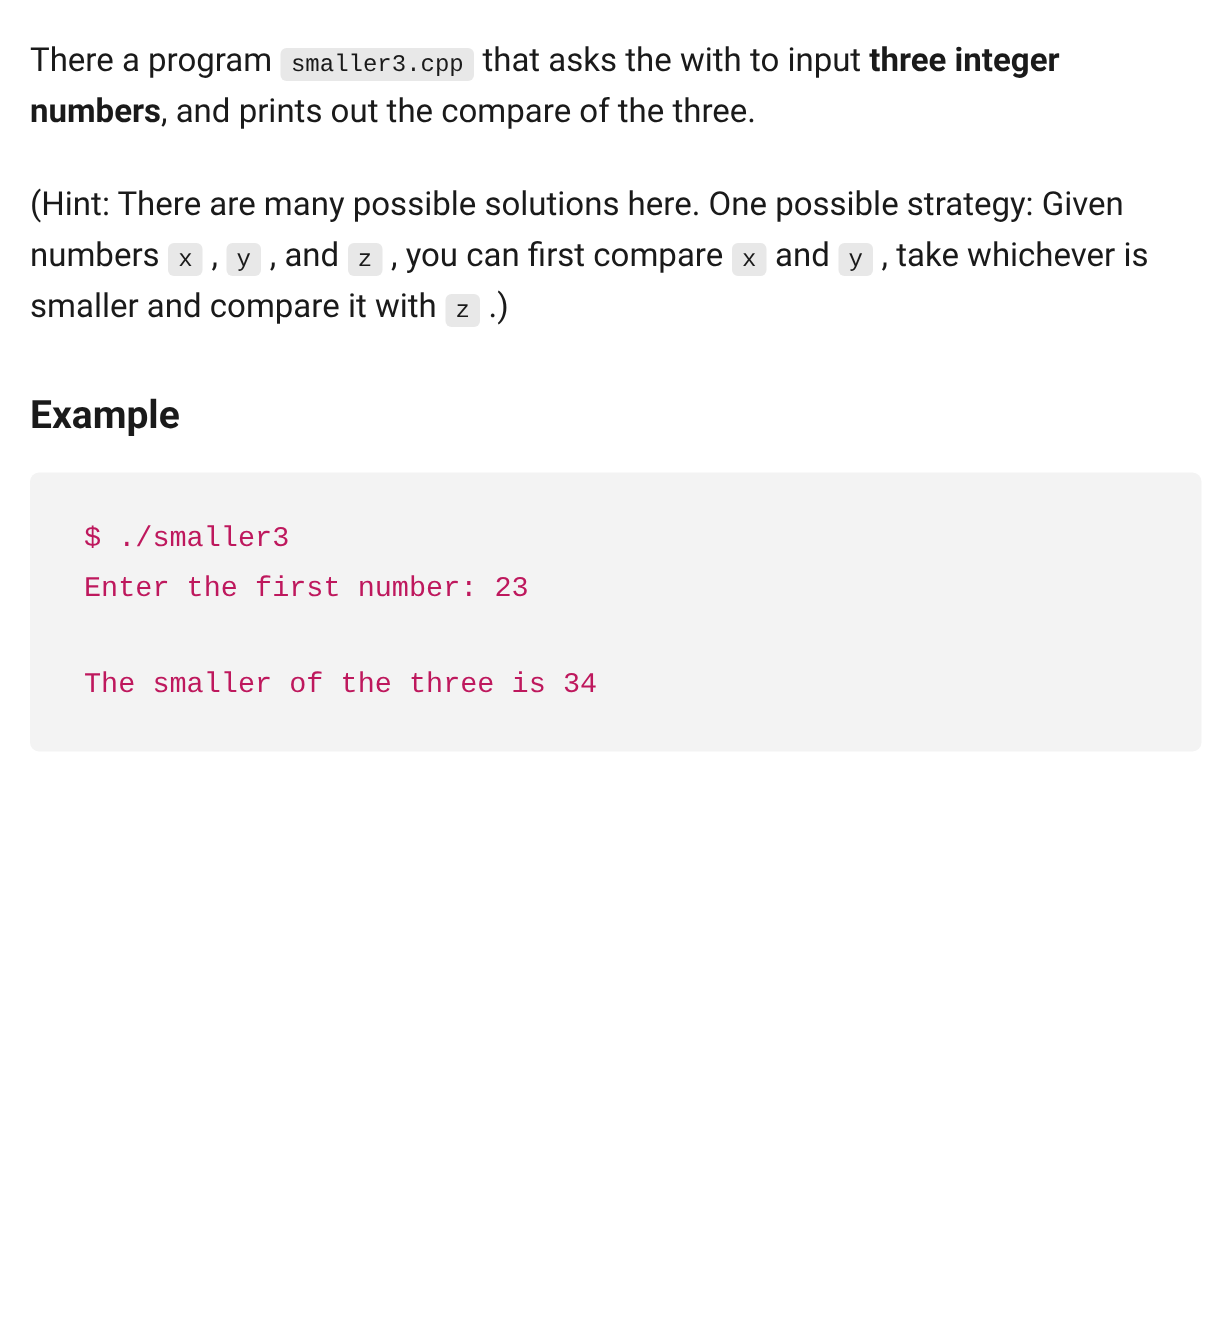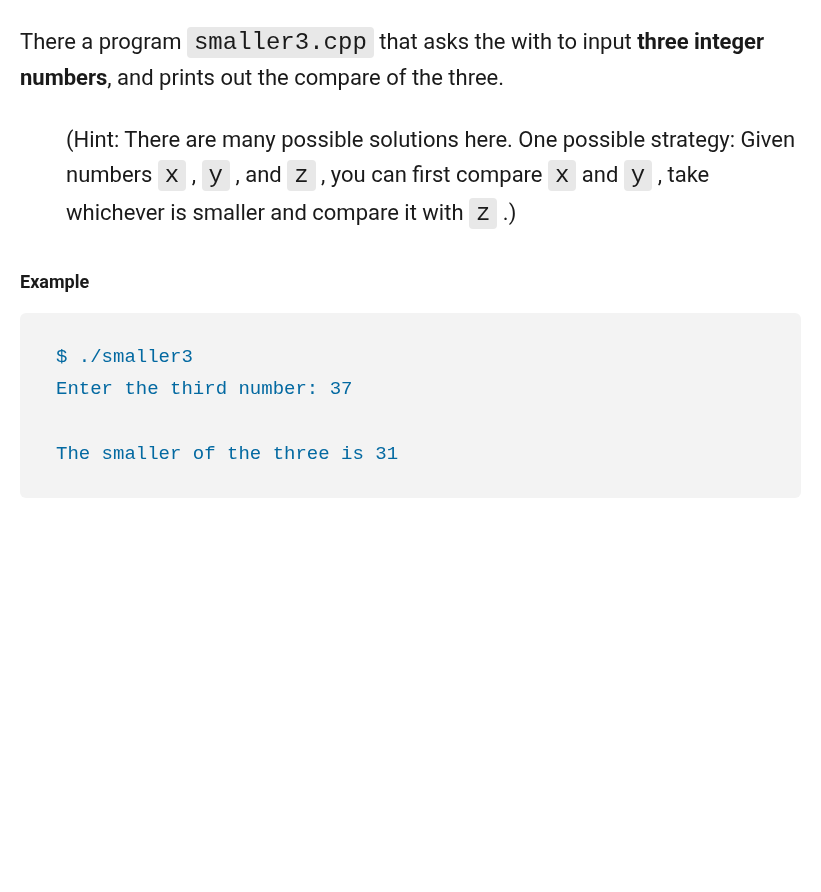--- a/index.html
+++ b/index.html
@@ -21,49 +21,48 @@
     .intro-paragraph {
       margin-bottom: 28px;
       font-size: 22px;
       line-height: 1.55;
     }
 
     .hint-paragraph {
       margin-bottom: 36px;
       font-size: 22px;
       line-height: 1.55;
-      margin-left: 46px;
     }
 
     code.inline {
       font-family: 'Courier New', Courier, monospace;
-      font-size: 24px;
+      font-size: 16px;
       background-color: #e8e8e8;
       border-radius: 4px;
       padding: 2px 7px;
     }
 
     strong {
       font-weight: 700;
     }
 
     .example-heading {
-      font-size: 18px;
+      font-size: 26px;
       font-weight: 700;
       margin-bottom: 18px;
     }
 
     .code-block {
       background-color: #f3f3f3;
       border-radius: 6px;
       padding: 28px 36px;
       font-family: 'Courier New', Courier, monospace;
       font-size: 19px;
       line-height: 1.7;
-      color: #0369a1;
+      color: #be185d;
       white-space: pre;
     }
 
     .code-block .blank-line {
       display: block;
       height: 1.7em;
     }
   </style>
 </head>
 <body>
@@ -72,14 +71,14 @@
   <span>There a program </span><code class="inline">smaller3.cpp</code><span> that asks the with to input </span><strong>three integer numbers</strong><span>, and prints out the compare of the three.</span>
 </p>
 
 <p class="hint-paragraph">
   <span>(Hint: There are many possible solutions here. One possible strategy: Given numbers </span><code class="inline">x</code><span> ,</span> <code class="inline">y</code><span> , and </span><code class="inline">z</code><span> , you can first compare </span><code class="inline">x</code><span> and </span><code class="inline">y</code><span> , take whichever is smaller and compare it with </span><code class="inline">z</code><span> .)</span>
 </p>
 
 <h2 class="example-heading">Example</h2>
 
 <div class="code-block" id="code-block-container"><span>$ ./smaller3
-</span><span>Enter the third number: 37
-</span><span class="blank-line"></span><span>The smaller of the three is 31</span></div>
+</span><span>Enter the first number: 23
+</span><span class="blank-line"></span><span>The smaller of the three is 34</span></div>
 
 </body></html>

